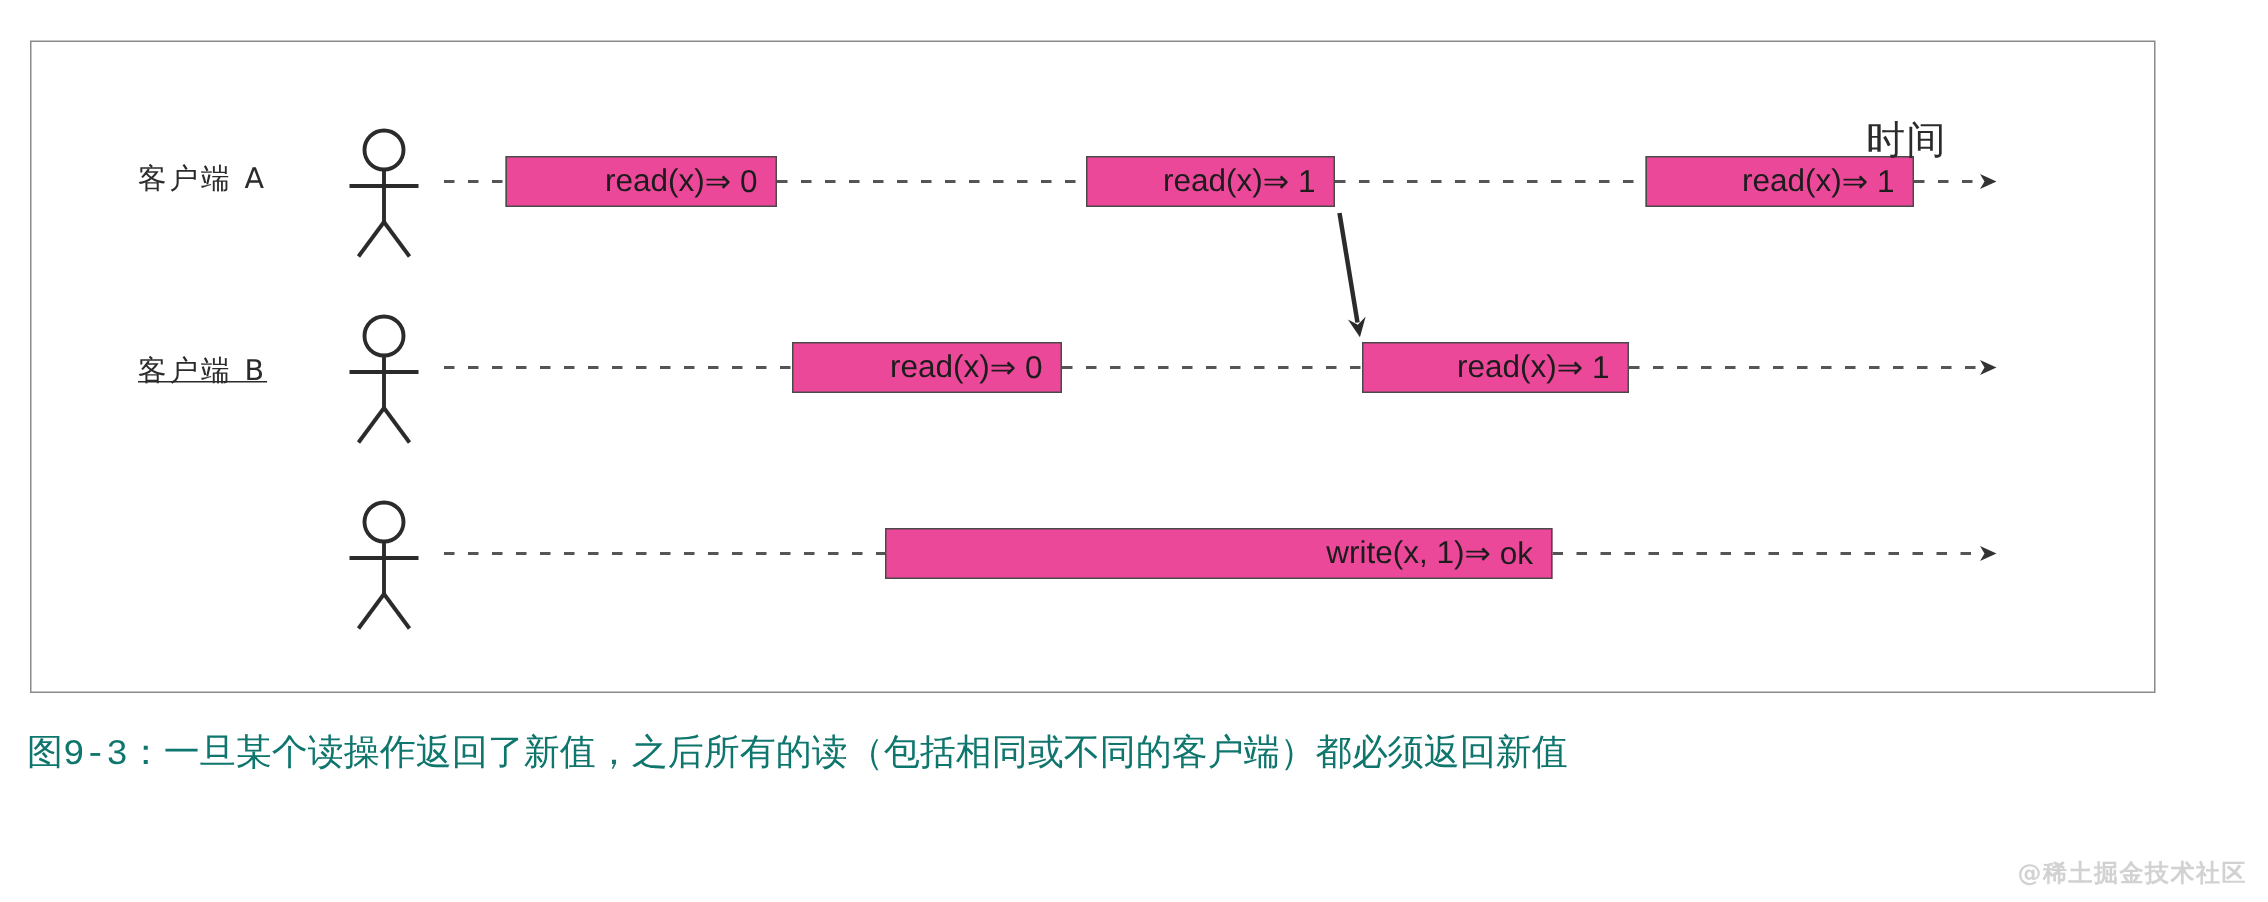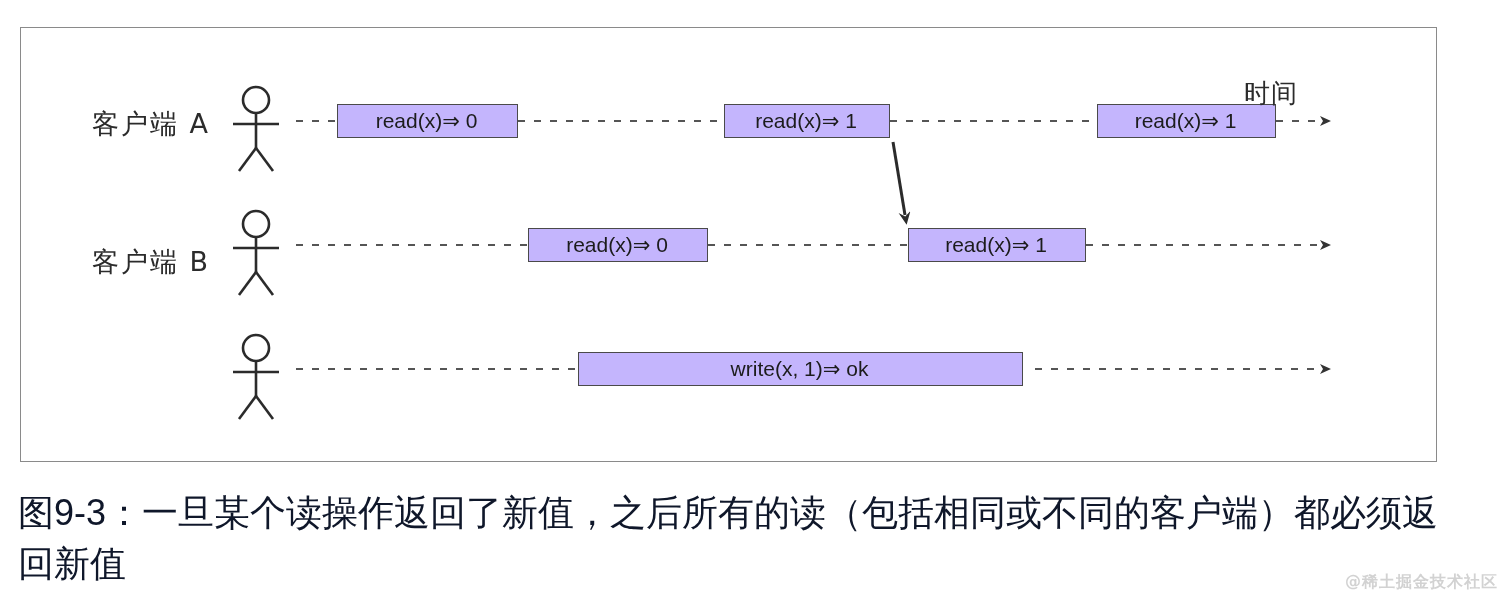--- a/index.html
+++ b/index.html
@@ -36,35 +36,35 @@
     position: absolute;
     left: 0;
     top: 0;
     width: 1512px;
     height: 470px;
     overflow: visible;
   }
   
   .row-label {
     position: absolute;
-    font-size: 27px;
+    font-size: 19px;
     color: #2b2b2b;
     letter-spacing: 2px;
     white-space: nowrap;
     font-family: "DejaVu Sans", "Liberation Sans", sans-serif;
   }
   
   .op-box {
     position: absolute;
     border: 1.6px solid #4a4a4a;
-    background: #c4b5fd;
+    background: #ec4899;
     box-sizing: border-box;
     display: flex;
     align-items: center;
-    justify-content: center;
+    justify-content: flex-end;
     padding: 0 10px;
     height: 34px;
     font-size: 21px;
     color: #1c1c1c;
     font-family: "Liberation Sans", "DejaVu Sans", sans-serif;
   }
   .op-box .op-name { white-space: nowrap; }
   .op-box .op-result { white-space: nowrap; padding-right: 2px; }
   
   .time-label {
@@ -74,24 +74,24 @@
     letter-spacing: 1px;
     white-space: nowrap;
     font-family: "DejaVu Sans", "Liberation Sans", sans-serif;
   }
   
   .caption {
     position: absolute;
     left: 18px;
     top: 487px;
     width: 1440px;
-    font-size: 36px;
+    font-size: 24px;
     line-height: 1.42;
-    color: #0f172a;
-    font-family: Liberation Sans, sans-serif;
+    color: #0f766e;
+    font-family: Liberation Mono, monospace;
     letter-spacing: 0px;
   }
   
   .watermark {
     position: absolute;
     right: 14px;
     bottom: 8px;
     font-size: 16px;
     color: #d2d2d2;
     letter-spacing: 1px;
@@ -148,21 +148,21 @@
       <line x1="256" y1="396" x2="239" y2="419" stroke="#2b2b2b" stroke-width="2.6"></line>
       <line x1="256" y1="396" x2="273" y2="419" stroke="#2b2b2b" stroke-width="2.6"></line>
     </g>
     <line x1="296" y1="369" x2="590" y2="369" stroke="#555555" stroke-width="2" stroke-dasharray="7 9"></line>
     <line x1="1035" y1="369" x2="1322" y2="369" stroke="#555555" stroke-width="2" stroke-dasharray="7 9" marker-end="url(#tl-arrow)"></line>
 
     <line x1="893" y1="142" x2="905" y2="215" stroke="#2b2b2b" stroke-width="3" marker-end="url(#causal-arrow)"></line>
   </svg>
 
   <div class="row-label" style="left:92px; top:106px;">客户端 A</div>
-  <div class="row-label" style="left:92px; top:244px;">客户端 B</div>
+  <div class="row-label" style="left:92px; top:234px;text-decoration:underline;">客户端 B</div>
 
   <div class="op-box" style="left:337px; top:104px; width:181px;">
     <span class="op-name">read(x)</span>
     <span class="op-result">⇒ 0</span>
   </div>
   <div class="op-box" style="left:724px; top:104px; width:166px;">
     <span class="op-name">read(x)</span>
     <span class="op-result">⇒ 1</span>
   </div>
   <div class="op-box" style="left:1097px; top:104px; width:179px;">
@@ -172,21 +172,21 @@
 
   <div class="op-box" style="left:528px; top:228px; width:180px;">
     <span class="op-name">read(x)</span>
     <span class="op-result">⇒ 0</span>
   </div>
   <div class="op-box" style="left:908px; top:228px; width:178px;">
     <span class="op-name">read(x)</span>
     <span class="op-result">⇒ 1</span>
   </div>
 
-  <div class="op-box" style="left:578px; top:352px; width:445px;">
+  <div class="op-box" style="left:590px; top:352px; width:445px;">
     <span class="op-name">write(x, 1)</span>
     <span class="op-result">⇒ ok</span>
   </div>
 
   <div class="time-label" style="left:1244px; top:76px;">时间</div>
 
   <div class="caption">图9-3：一旦某个读操作返回了新值，之后所有的读（包括相同或不同的客户端）都必须返回新值</div>
 
   <div class="watermark">@稀土掘金技术社区</div>
 

